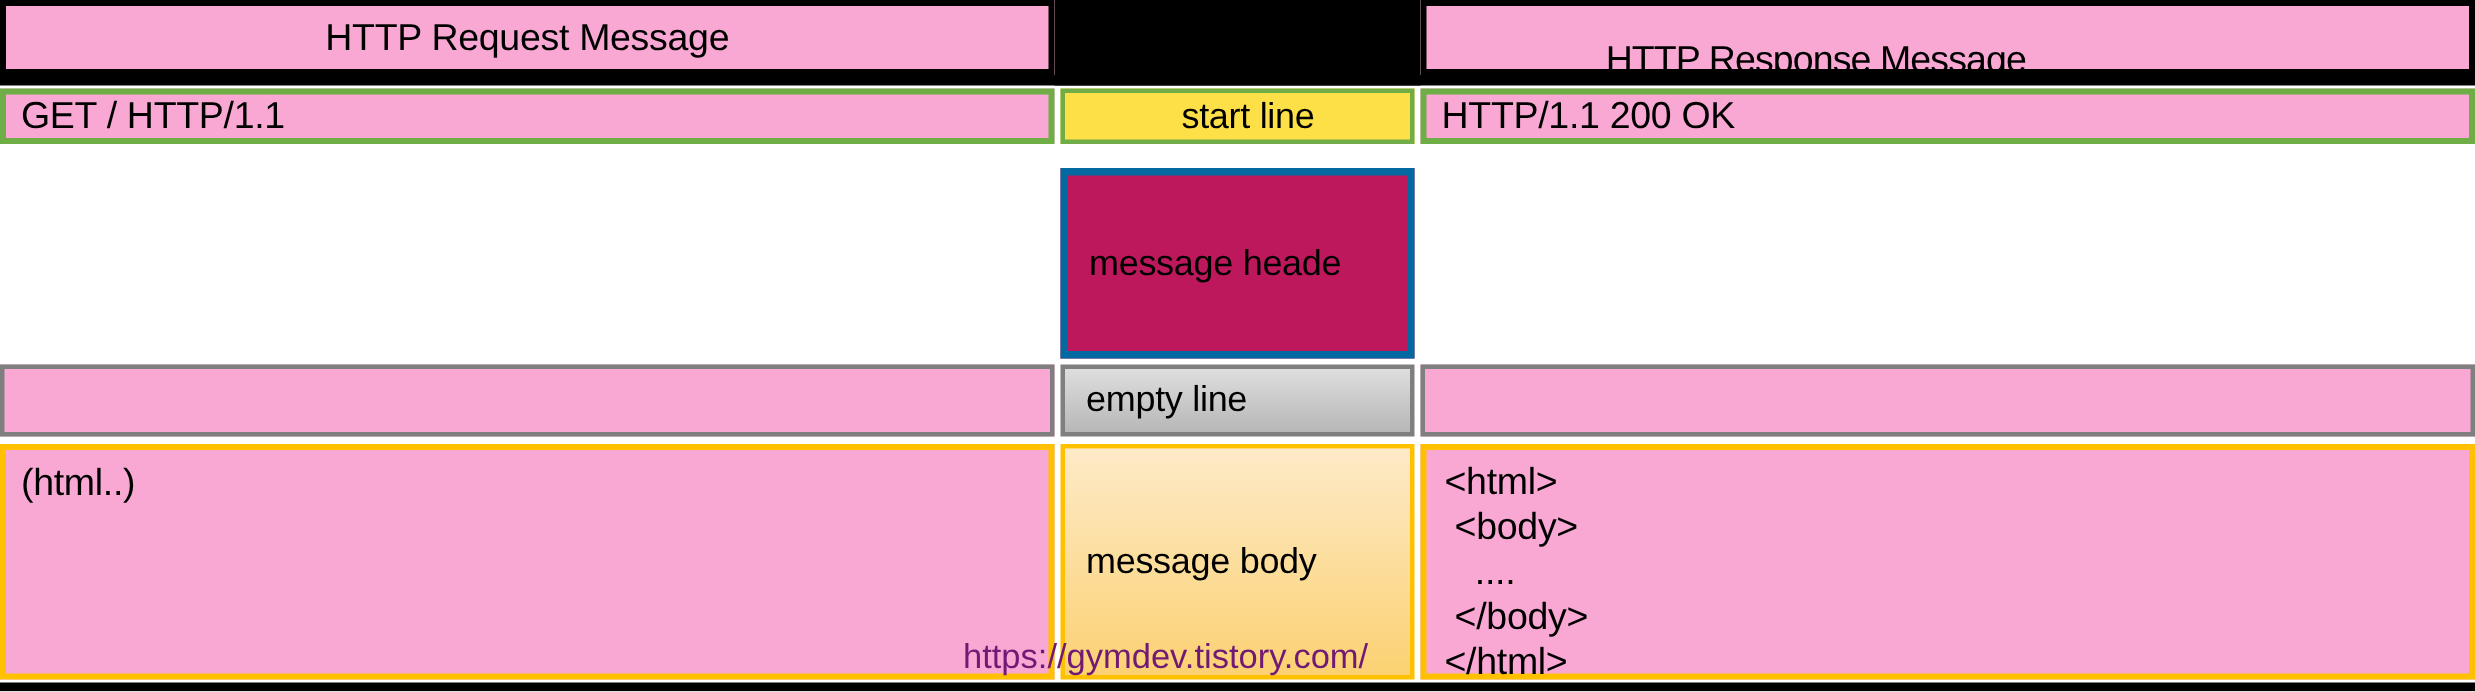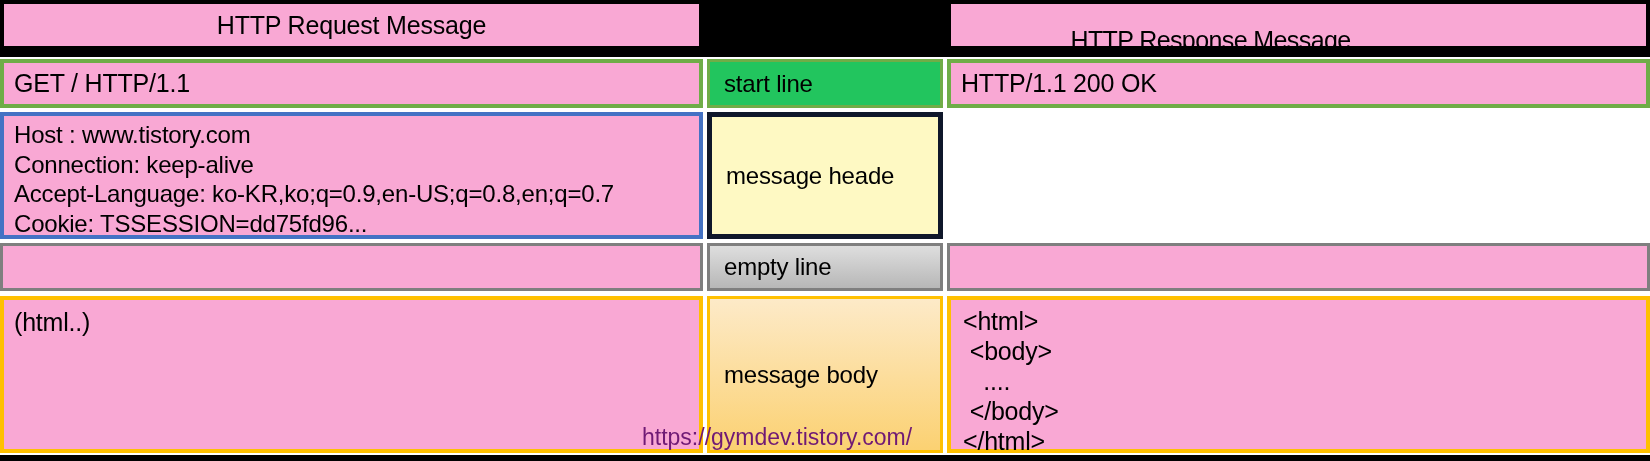--- a/index.html
+++ b/index.html
@@ -16,27 +16,27 @@
   
   .col-l{left:0;width:703px;}
   .col-m{left:707px;width:236px;}
   .col-r{left:947px;width:703px;}
   
   .hdr{top:0;height:50px;border:4px solid #000;display:flex;align-items:center;justify-content:center;font-size:25px;}
   .hdr-right-title{padding-right:176px;letter-spacing:-0.6px;margin-top:30px;}
   .hdr-mid{position:absolute;left:703px;width:244px;top:0;height:57px;background:#000;}
   .hdr-bar{position:absolute;left:0;width:1650px;top:50px;height:7px;background:#000;}
   
-  .row-start{top:59px;height:49px;}
+  .row-start{top:59px;height:37px;}
   .b-green{border:4px solid #6fad47;}
-  .lbl-green{border:3px solid #70ad47;background:#22c55e;}
+  .lbl-green{border:3px solid #70ad47;background:#fde047;justify-content:center;}
   
   .row-head{top:112px;height:127px;}
   .b-blue{border:4px solid #4472c4;}
-  .lbl-blue{border:5px solid #0f172a;background:#fef9c3;}
+  .lbl-blue{border:5px solid #0369a1;background:#be185d;}
   
   .row-empty{top:243px;height:48px;}
   .b-gray{border:3px solid #7f7f7f;}
   .lbl-gray{border:3px solid #7f7f7f;background:linear-gradient(#dedede,#b7b7b7);}
   
   .row-body{top:296px;height:157px;}
   .b-orange{border:4px solid #ffc000;}
   .lbl-orange{border:3px solid #ffc000;background:linear-gradient(#fdeac8,#fbd172);}
   
   .line-single{display:flex;align-items:center;padding-left:10px;font-size:25px;}
@@ -68,24 +68,20 @@
   <div class="cell col-l row-start b-green line-single">
     <span>GET / HTTP/1.1</span>
   </div>
   <div class="cell col-m row-start lbl-green label">
     <span>start line</span>
   </div>
   <div class="cell col-r row-start b-green line-single">
     <span>HTTP/1.1 200 OK</span>
   </div>
 
-  <div class="cell col-l row-head b-blue multiline">Host : www.tistory.com
-Connection: keep-alive
-Accept-Language: ko-KR,ko;q=0.9,en-US;q=0.8,en;q=0.7
-Cookie: TSSESSION=dd75fd96...</div>
   <div class="cell col-m row-head lbl-blue label">
     <span>message heade</span>
   </div>
 
   <div class="cell col-l row-empty b-gray"></div>
   <div class="cell col-m row-empty lbl-gray label">
     <span>empty line</span>
   </div>
   <div class="cell col-r row-empty b-gray"></div>
 

